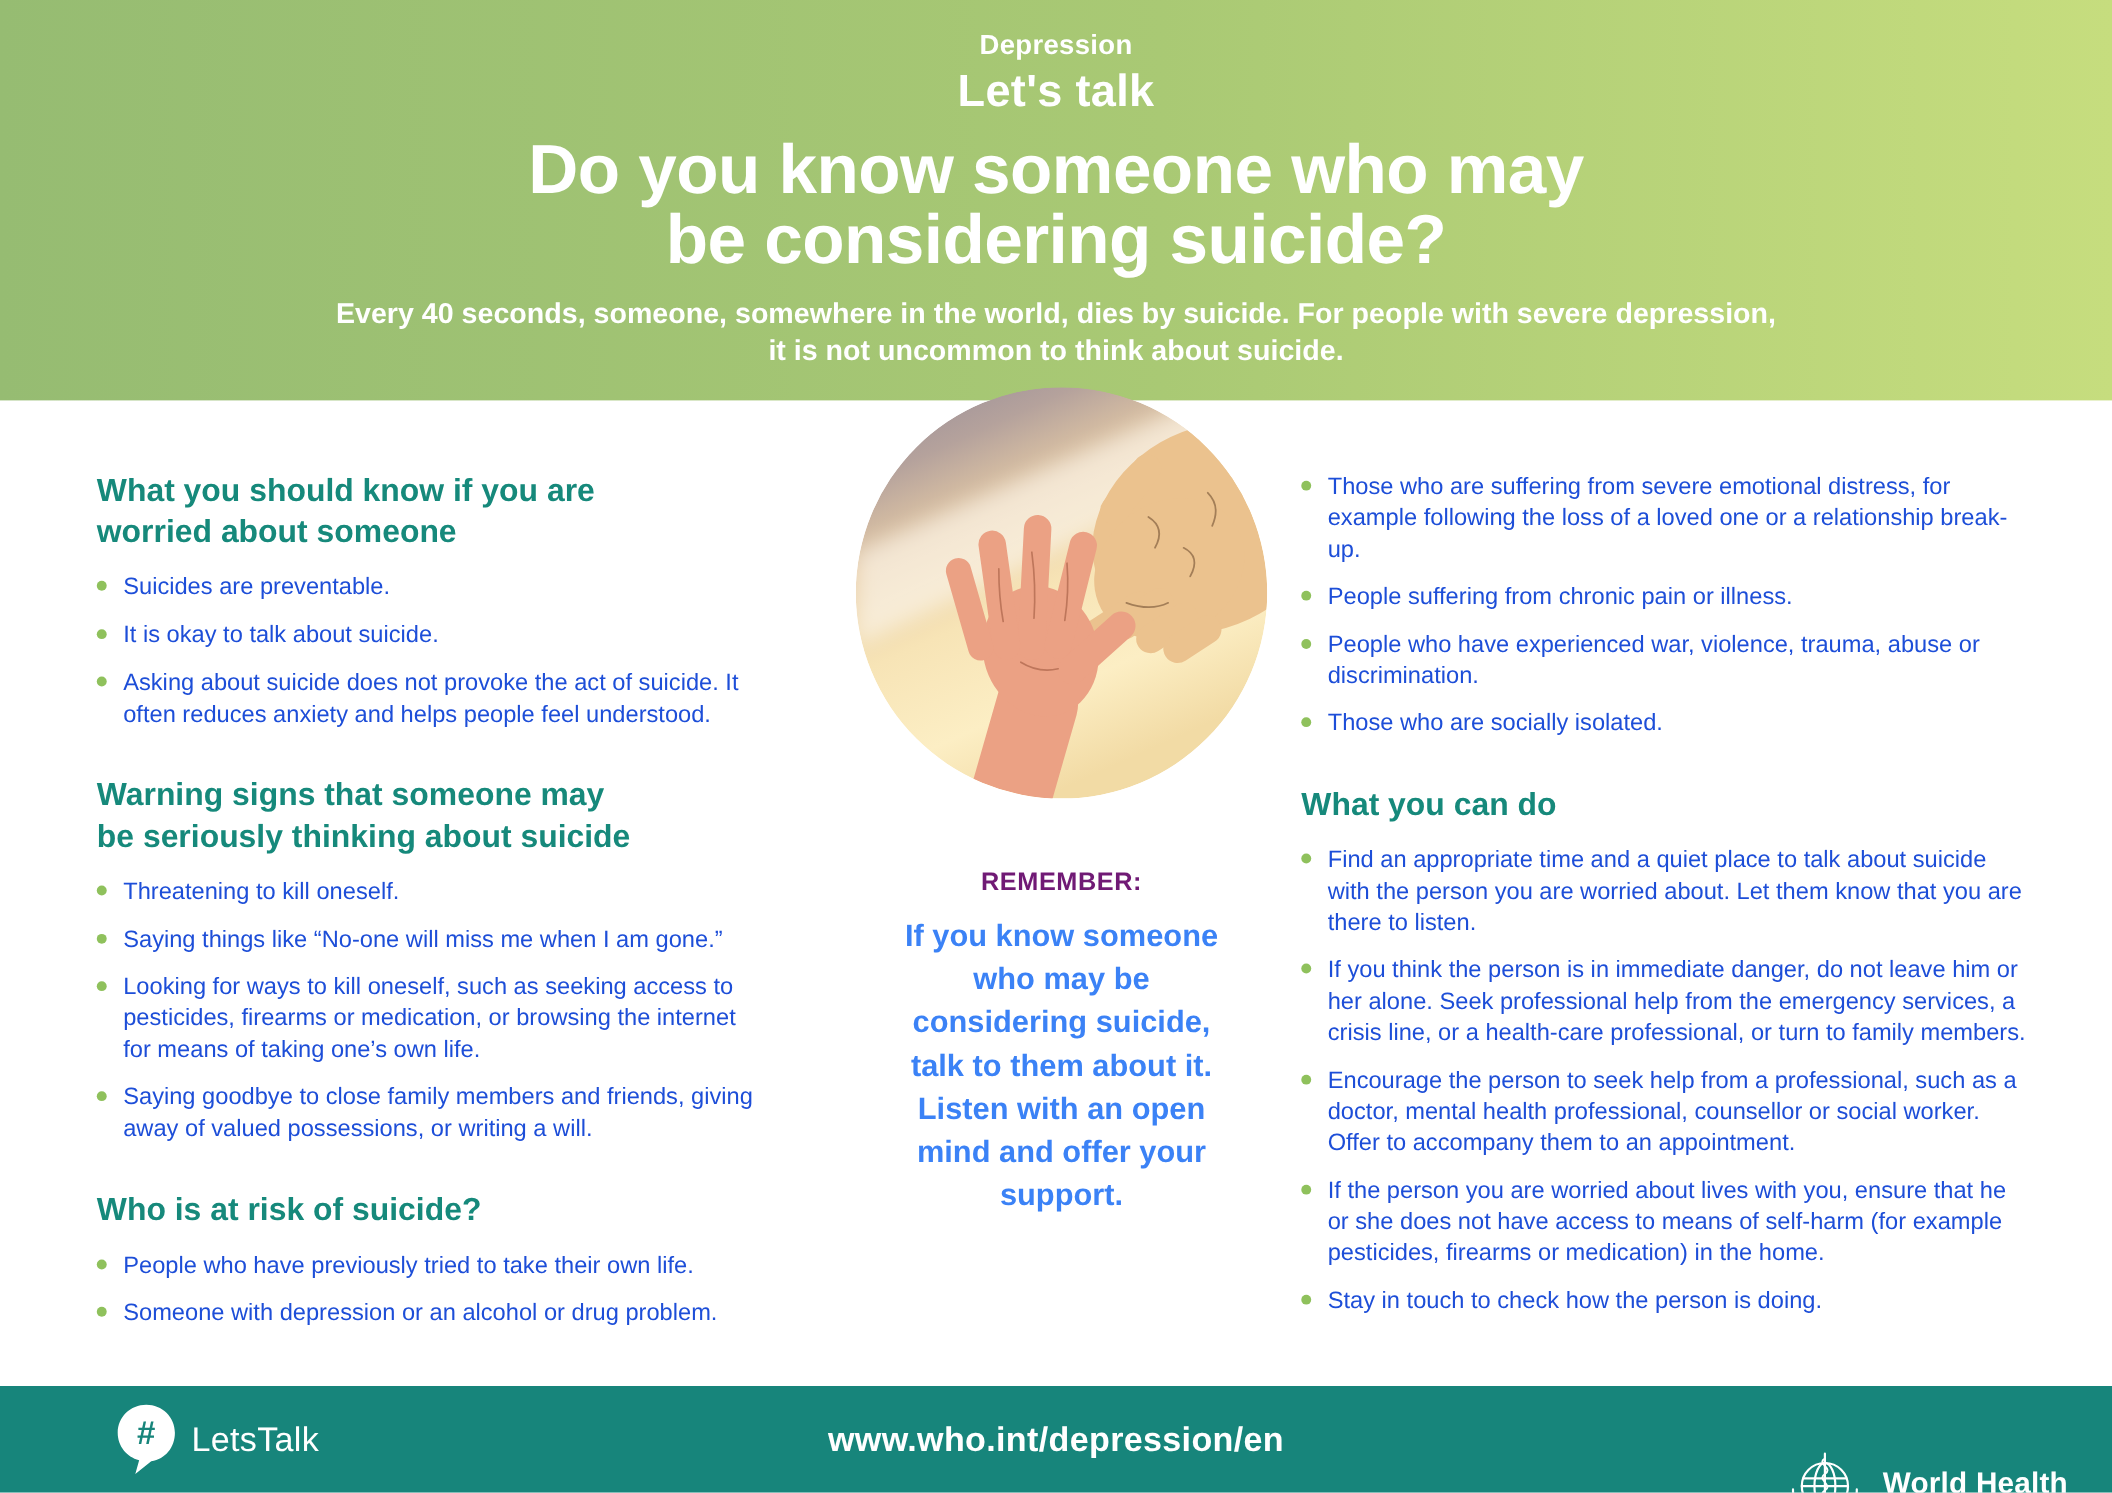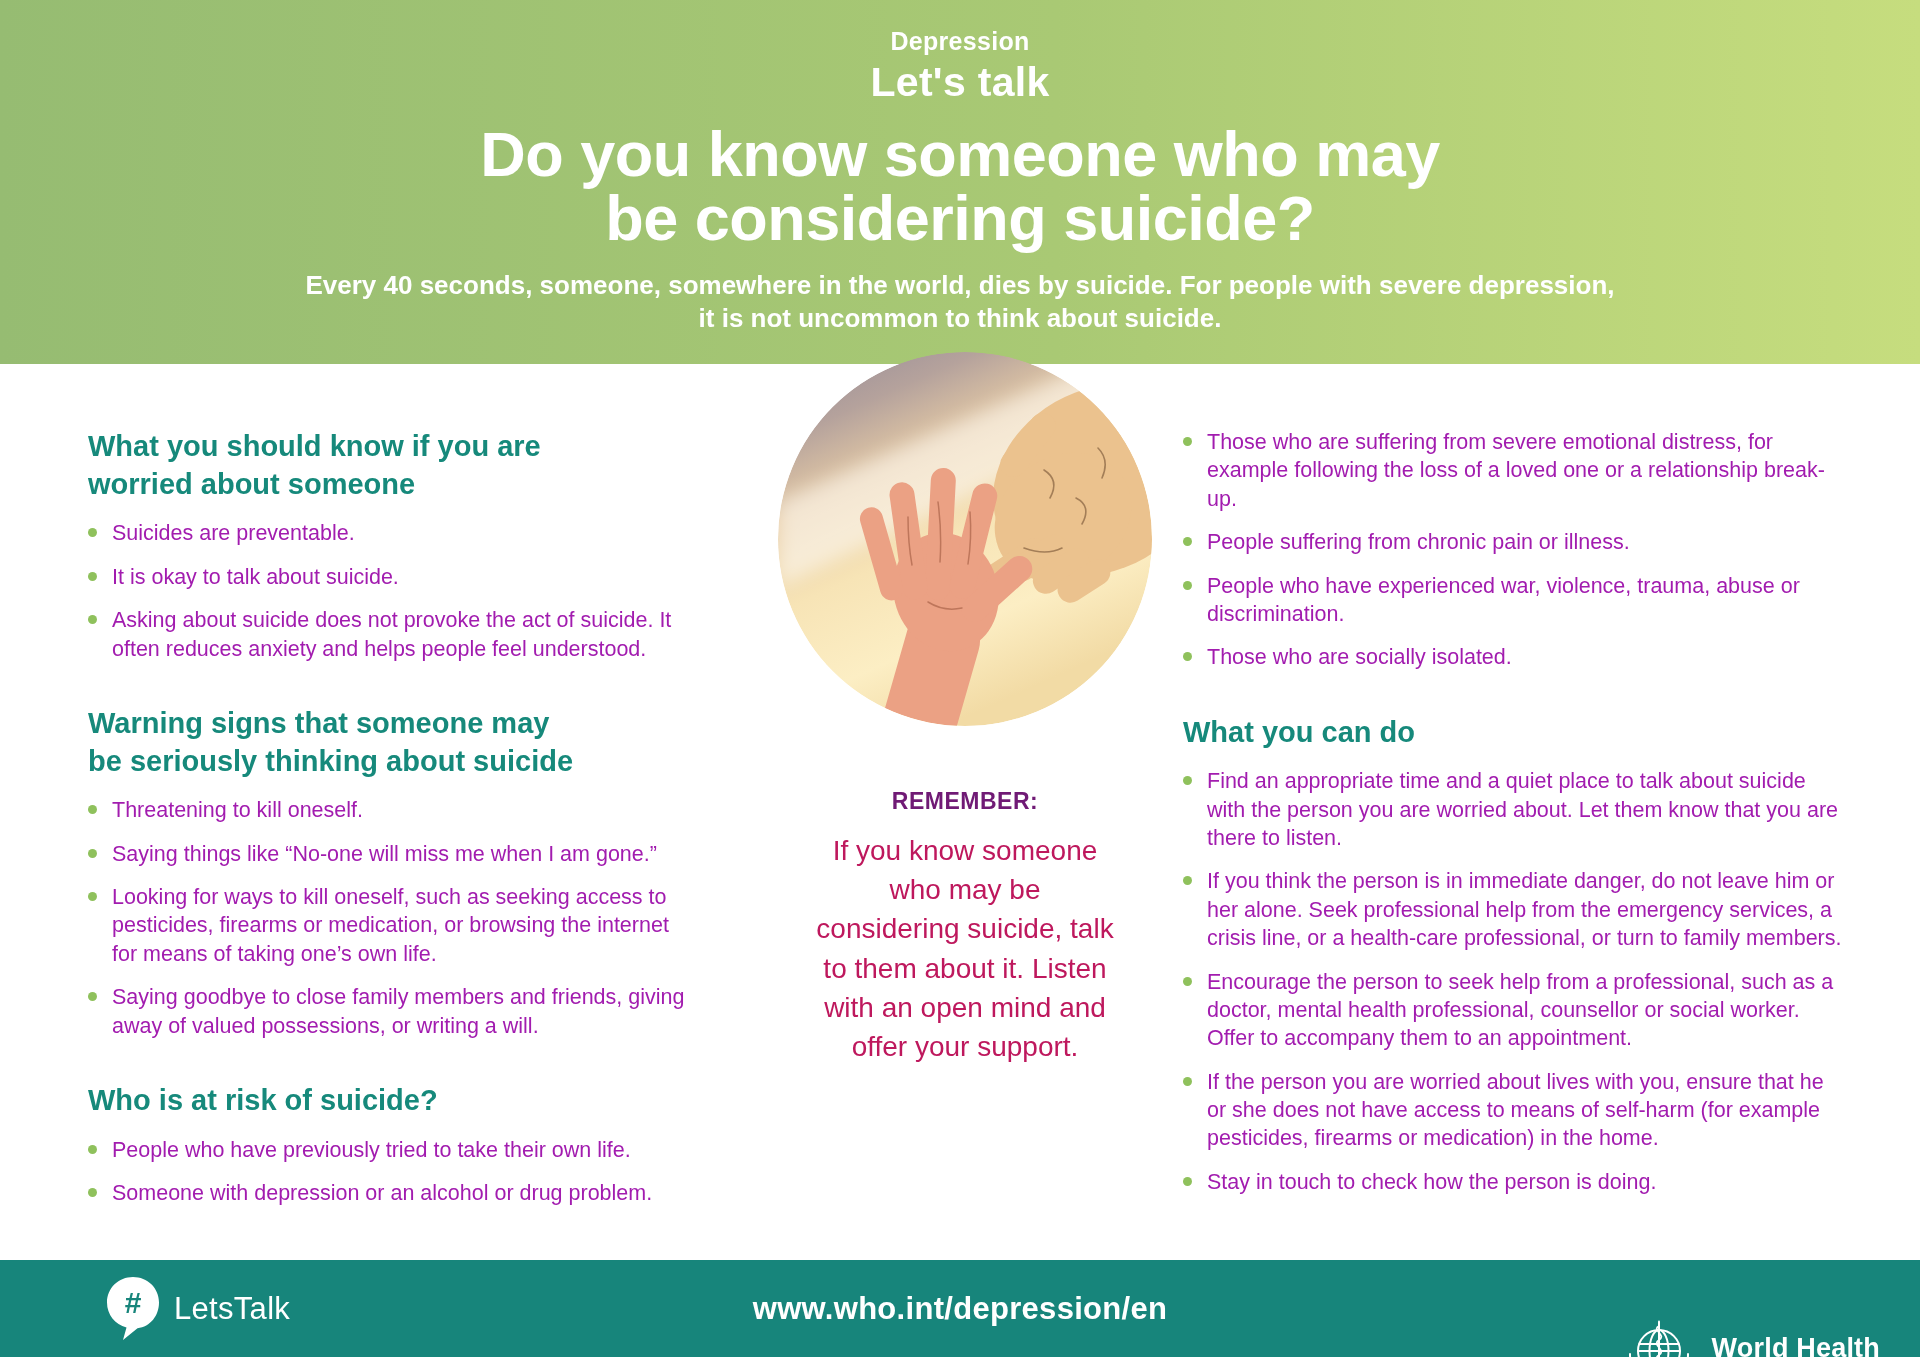--- a/index.html
+++ b/index.html
@@ -24,33 +24,33 @@
   .col-right{left:1183px;width:662px;}
   .section{margin-bottom:42px;}
   .section:last-child{margin-bottom:0;}
   .section-heading{
     margin:0 0 16px;color:#16897b;font-size:29px;font-weight:700;
     line-height:1.3;max-width:500px;
   }
   .bullets{list-style:none;margin:0;padding:0;}
   .bullets li{
     position:relative;padding-left:24px;margin-bottom:15px;
-    font-size:21.5px;line-height:1.32;color:#a21caf;
+    font-size:21.5px;line-height:1.32;color:#1d4ed8;
   }
   .dot{position:absolute;left:0;top:9px;width:9px;height:9px;border-radius:50%;background:#8fc15c;}
   
   .hands{
     position:absolute;left:778px;top:352px;width:374px;height:374px;
     border-radius:50%;overflow:hidden;
   }
   .hands svg{display:block;}
   .remember{position:absolute;left:770px;top:788px;width:390px;text-align:center;}
   .remember-label{color:#701a75;font-size:23px;font-weight:700;letter-spacing:.5px;}
   .remember-text{
-    color:#be185d;font-size:28px;font-weight:400;line-height:1.4;
+    color:#3b82f6;font-size:28px;font-weight:700;line-height:1.4;
     width:300px;margin:16px auto 0;
   }
   
   .footer{
     position:absolute;left:0;top:1260px;width:1920px;height:97px;
     background:#17857b;color:#ffffff;
   }
   .hashtag{
     position:absolute;left:106px;top:50%;transform:translateY(-50%);
     display:flex;align-items:center;gap:14px;

